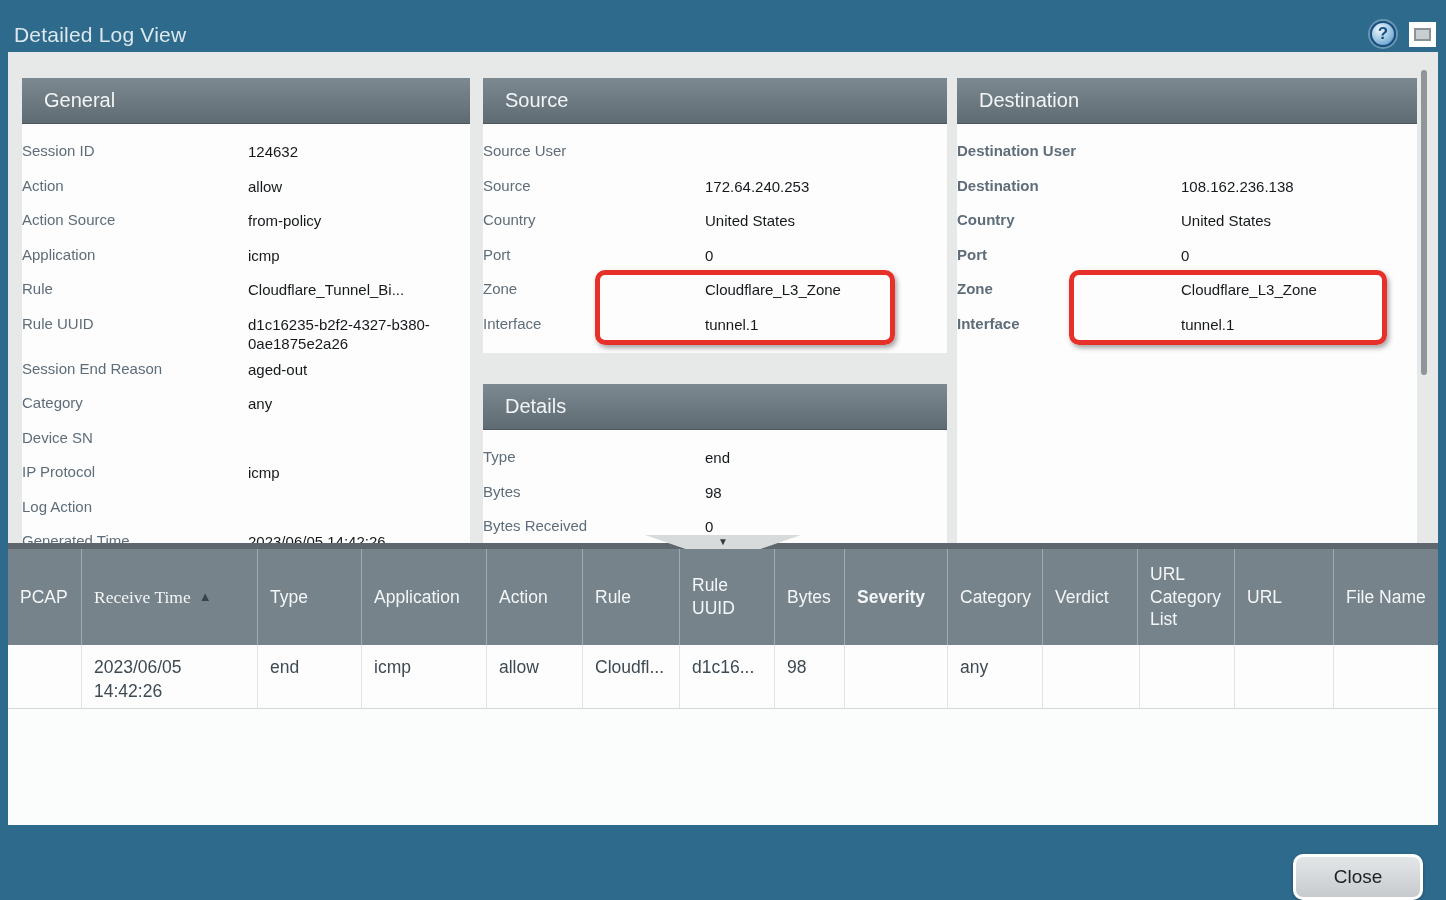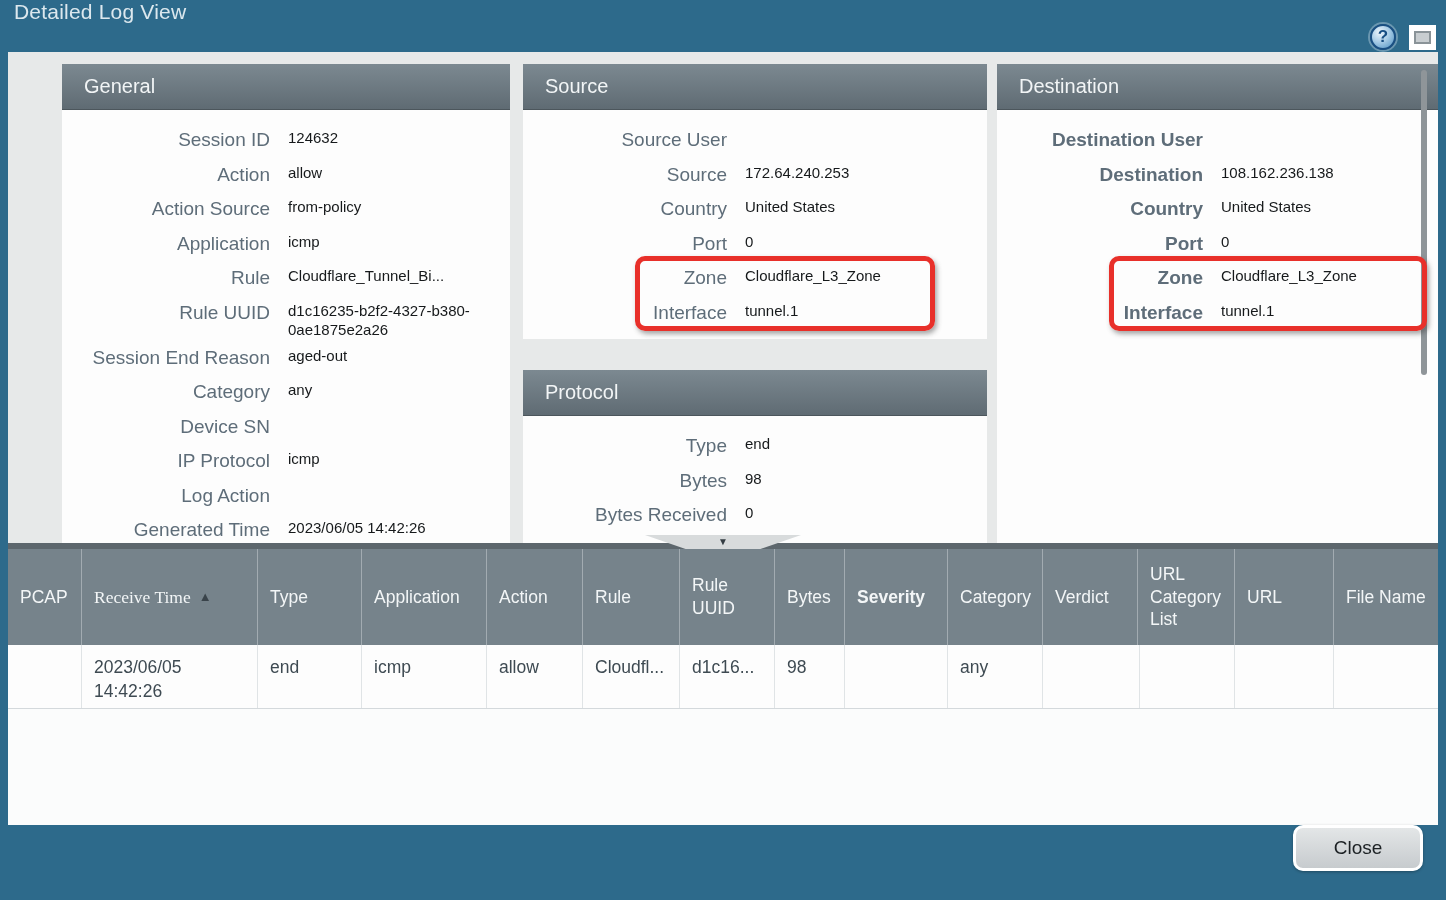--- a/index.html
+++ b/index.html
@@ -11,21 +11,21 @@
     --c-panelheader: #6d7a82;
     --c-tableheader: #76838b;
   }
   .dialog {
     position: relative; width: 1446px; height: 900px;
     background: var(--c-frame); overflow: hidden;
   }
   
   .titlebar {
     position: absolute; left: 0; top: 0; right: 0; height: 47px;
-    display: flex; align-items: flex-start; flex-direction: column;
+    display: flex; align-items: flex-end;
   }
   .titlebar .title {
     color: #dce8ee; font-size: 21px; padding-left: 14px; letter-spacing: .2px;
   }
   .titlebar .icons { margin-left: auto; display: flex; align-items: center; gap: 13px; padding-right: 10px; }
   .help-icon {
     width: 26px; height: 26px; border-radius: 50%;
     background: radial-gradient(circle at 35% 30%, #eef6fc, #a8cce6 45%, #5d9bc7 90%);
     border: 2px solid #1a4f82; color: #174e83;
     font-weight: bold; font-size: 17px; line-height: 22px; text-align: center;
@@ -36,40 +36,40 @@
     display: flex; align-items: center; justify-content: center;
   }
   .window-icon .inner {
     width: 17px; height: 13px; background: #c8cdd0; border: 2px solid #8a9398;
   }
   
   .content-top {
     position: absolute; left: 8px; right: 8px; top: 52px; height: 491px;
     background: #e7e9e9; overflow: hidden;
   }
-  .panel { position: absolute; top: 12px; margin-left: 40px; }
+  .panel { position: absolute; top: 26px; }
   .panel.general     { left: 14px;  width: 448px; }
   .panel.middle-col  { left: 475px; width: 464px; }
   .panel.destination { left: 949px; width: 460px; }
   .panel-box { width: 100%; }
   .panel-header {
     height: 46px; background: linear-gradient(#7c8991, #5f6b73);
     border-bottom: 1px solid #4c565c;
     display: flex; align-items: center; padding-left: 22px;
   }
   .panel-header span { color: #f2f5f6; font-size: 20px; }
   .panel-body {
     background: #fdfdfd; padding-top: 12px; padding-bottom: 10px;
   }
   .panel.general .panel-body, .panel.destination .panel-body { min-height: 445px; }
   .panel-box.details-box { margin-top: 31px; }
   .panel-box.details-box .panel-body { min-height: 135px; }
   .field-row { display: flex; min-height: 34.5px; align-items: flex-start; padding-top: 6px; }
   .field-label {
-    flex: 0 0 auto; text-align: right; color: #5e6d79; font-size: 19px; line-height: 1.25;
+    flex: 0 0 auto; text-align: left; color: #5e6d79; font-size: 15px; line-height: 1.25;
   }
   .field-value {
     padding-left: 18px; color: #16191b; font-size: 15px; line-height: 1.3;
     overflow-wrap: break-word; max-width: 218px;
   }
   .panel.general .field-label { width: 208px; }
   .panel.middle-col .field-label { width: 204px; }
   .panel.destination .field-label { width: 206px; font-weight: bold; }
   .hl-group { position: relative; }
   .hl-box {
@@ -114,21 +114,21 @@
     padding: 11px 6px 4px 12px; border-right: 1px solid #e0e4e6;
     overflow-wrap: break-word; cursor: default;
   }
   .td:last-child { border-right: none; }
   
   .footer {
     position: absolute; left: 0; right: 0; top: 825px; height: 75px;
     background: var(--c-frame);
   }
   .close-btn {
-    position: absolute; right: 23px; top: 0; width: 130px; height: 46px;
+    position: absolute; right: 23px; top: 29px; width: 130px; height: 46px;
     background: linear-gradient(#e3e6e7, #c7cbce);
     border: 3px solid #ffffff; border-radius: 10px;
     font-family: "Liberation Sans", sans-serif; font-size: 19px; color: #1c2124;
     cursor: pointer; box-shadow: 0 1px 3px rgba(0,0,0,.3);
   }
 </style>
 </head>
 <body style="--c-frame: #2d6a8b; --c-red: #e8302a; --c-panelheader: #6d7a82; --c-tableheader: #76838b;">
 
 <div class="dialog">
@@ -232,21 +232,21 @@
               </div>
               <div class="field-row">
                 <span class="field-label">Interface</span>
                 <span class="field-value">tunnel.1</span>
               </div>
             </div>
           </div>
       </div>
       <div class="panel-box details-box">
         <div class="panel-header">
-          <span>Protocol</span>
+          <span>Details</span>
         </div>
         <div class="panel-body">
             <div class="field-row">
               <span class="field-label">Type</span>
               <span class="field-value">end</span>
             </div>
             <div class="field-row">
               <span class="field-label">Bytes</span>
               <span class="field-value">98</span>
             </div>

